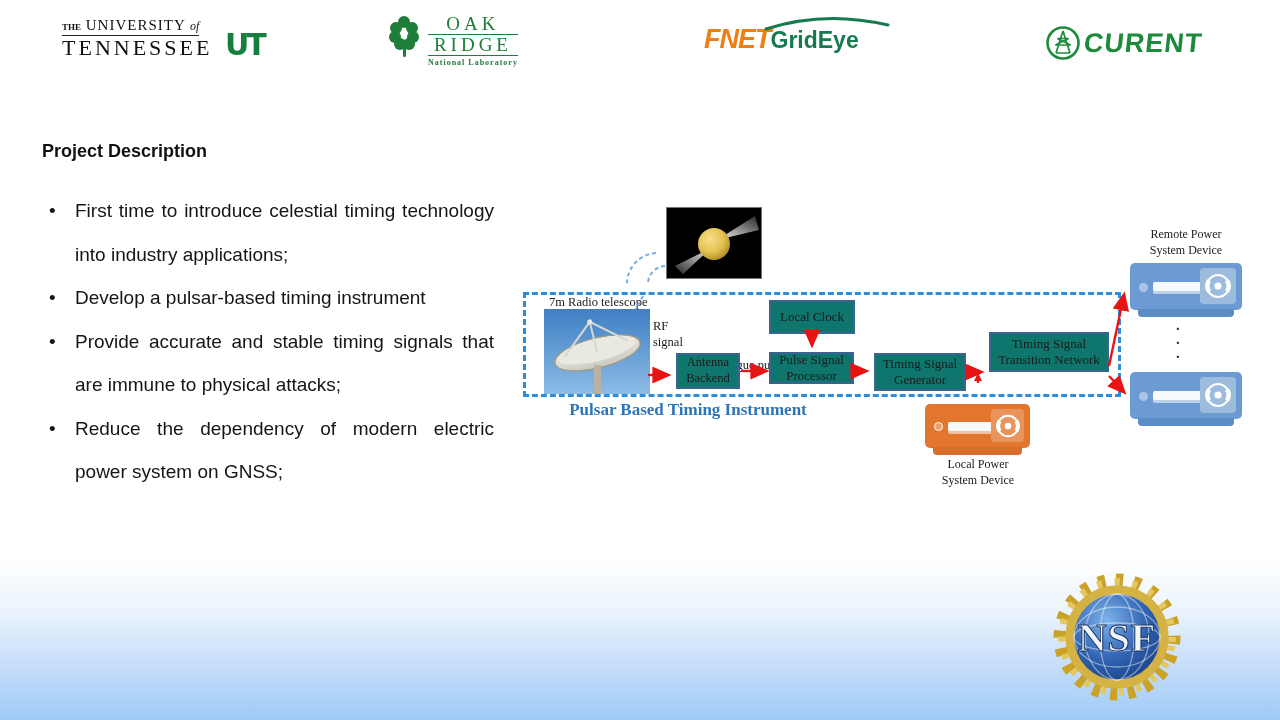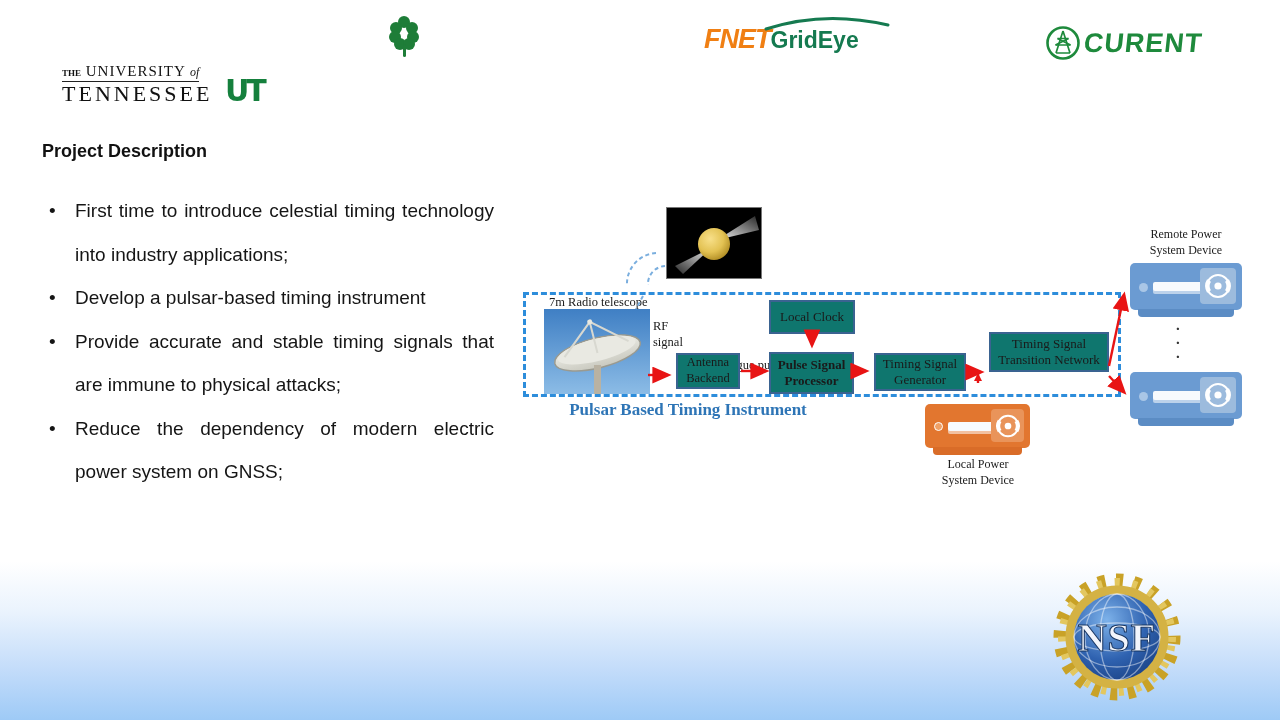--- a/index.html
+++ b/index.html
@@ -6,21 +6,21 @@
   html,body { width:1280px; height:720px; overflow:hidden; }
   body {
     font-family:"Liberation Sans", sans-serif;
     position:relative;
     background:linear-gradient(180deg,#ffffff 0%,#ffffff 78%,#eaf3fd 85%,#c3dcfa 93%,#9ecaf6 100%);
   }
   .abs { position:absolute; }
 
   
   .logo { position:absolute; top:16px; }
-  .ut-logo { left:62px; width:200px; font-family:"Liberation Serif", serif; color:#111;margin-top:46px; }
+  .ut-logo { left:62px; width:200px; font-family:"Liberation Serif", serif; color:#111; }
   .ut-line1 { font-size:15px; letter-spacing:1px; border-bottom:1.5px solid #222; display:inline-block; padding-bottom:1px; }
   .ut-the { font-size:9px; font-weight:bold; letter-spacing:0; }
   .ut-of { font-style:italic; font-size:12px; text-transform:none; letter-spacing:0; }
   .ut-line2 { font-size:22px; letter-spacing:3px; line-height:1.05; }
   .ut-mono { position:absolute; left:163px; top:14px; font-family:"DejaVu Sans", sans-serif; font-weight:900; font-size:30px; color:#15803d; letter-spacing:-3px; line-height:1; }
 
   .ornl-logo { left:388px; top:14px; display:flex; align-items:flex-start; color:#1e7d38; font-family:"Liberation Serif", serif; }
   .ornl-text { margin-left:6px; text-align:center; }
   .ornl-big { font-size:19px; letter-spacing:4px; line-height:1.0; border-bottom:1.5px solid #1e7d38; padding:0 2px 1px 2px; }
   .ornl-sub { font-size:8px; font-weight:bold; letter-spacing:1px; margin-top:2px; }
@@ -52,21 +52,21 @@
 
   .telescope { left:544px; top:309px; width:106px; height:85px; overflow:hidden; }
 
   .flow-box {
     position:absolute; background:#0f766e; border:2px solid #3a6391;
     display:flex; align-items:center; justify-content:center; text-align:center;
     font-family:"Liberation Serif", serif; font-size:13px; line-height:1.25; color:#1a1a1a; padding:1px 2px;
   }
   .box-clock      { left:769px; top:300px; width:86px;  height:34px; }
   .box-antenna    { left:676px; top:353px; width:64px;  height:36px; font-size:12.5px; }
-  .box-processor  { left:769px; top:352px; width:85px;  height:42px;font-weight:bold; }
+  .box-processor  { left:769px; top:352px; width:85px;  height:32px; }
   .box-generator  { left:874px; top:353px; width:92px;  height:38px; }
   .box-transition { left:989px; top:332px; width:120px; height:40px; }
 
   .lbl-telescope { left:549px; top:295px; font-size:12.5px; white-space:nowrap; }
   .lbl-rf        { left:653px; top:318px; font-size:12.5px; line-height:16px; }
   .lbl-analogue  { left:706px; top:358px; font-size:12.5px; white-space:nowrap; }
   .caption { left:523px; top:400px; width:330px; text-align:center;
              font-family:"Liberation Serif", serif; font-weight:600; font-size:17px; color:#2e75b6; }
 
   .lbl-remote { left:1126px; top:226px; width:120px; text-align:center; font-size:12px; line-height:16px; }
@@ -117,20 +117,25 @@
       <circle cx="16" cy="8" r="6"></circle>
         <circle cx="8" cy="14" r="6"></circle>
         <circle cx="24" cy="14" r="6"></circle>
       <circle cx="7" cy="23" r="6"></circle>
         <circle cx="25" cy="23" r="6"></circle>
         <circle cx="12" cy="30" r="6"></circle>
       <circle cx="21" cy="30" r="6"></circle>
         <rect x="15" y="30" width="3" height="13" rx="1.5"></rect>
     </g>
   </svg>
+  <div class="ornl-text">
+    <div class="ornl-big">OAK</div>
+    <div class="ornl-big">RIDGE</div>
+    <div class="ornl-sub">National Laboratory</div>
+  </div>
 </div>
 
 <div class="logo fnet-logo">
   <svg class="fnet-arc" width="130" height="20" viewBox="0 0 130 20">
     <path d="M4,17 Q62,-2 126,13" stroke="#157a50" stroke-width="3" fill="none" stroke-linecap="round"></path>
   </svg>
   <span class="fnet-word">FNET</span><span class="grideye-word">GridEye</span>
 </div>
 
 <div class="logo curent-logo">

